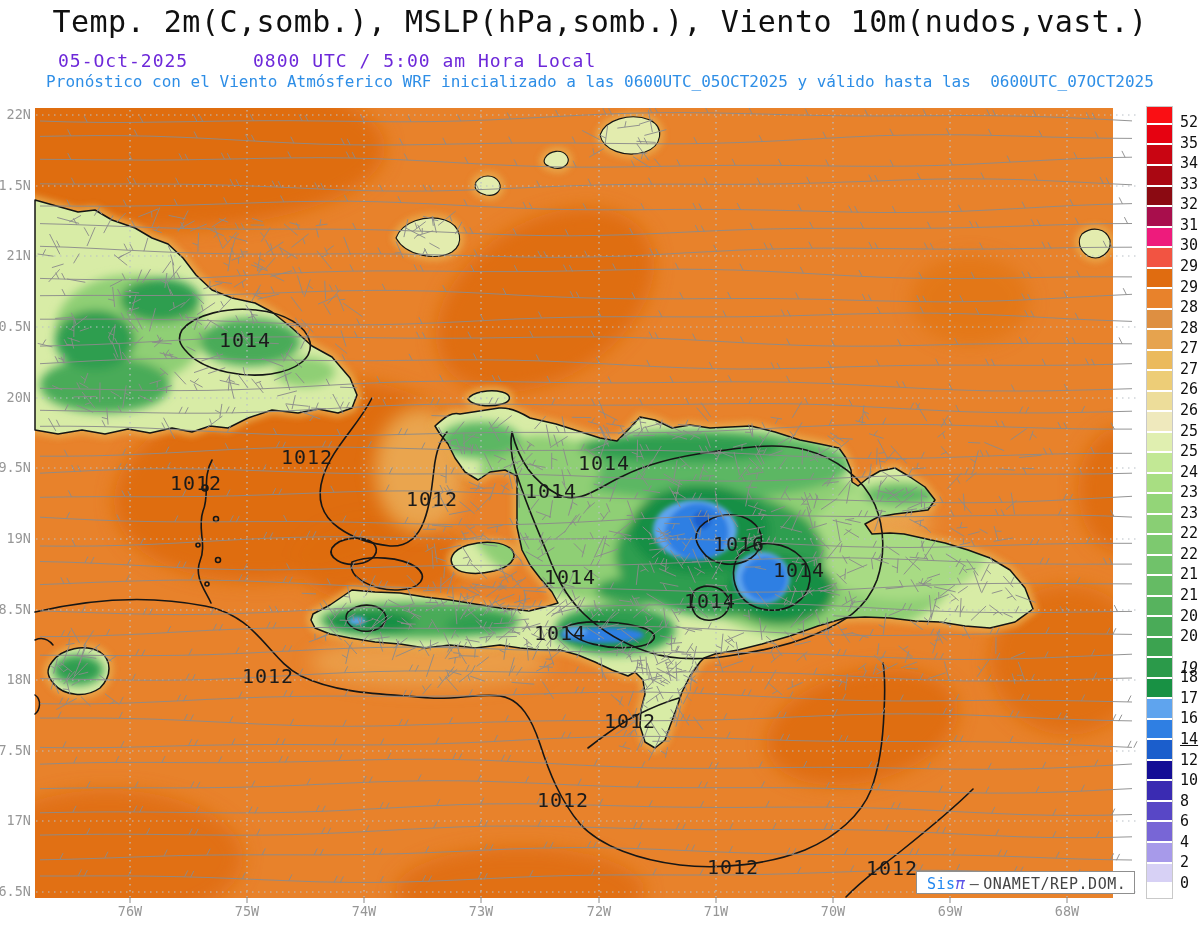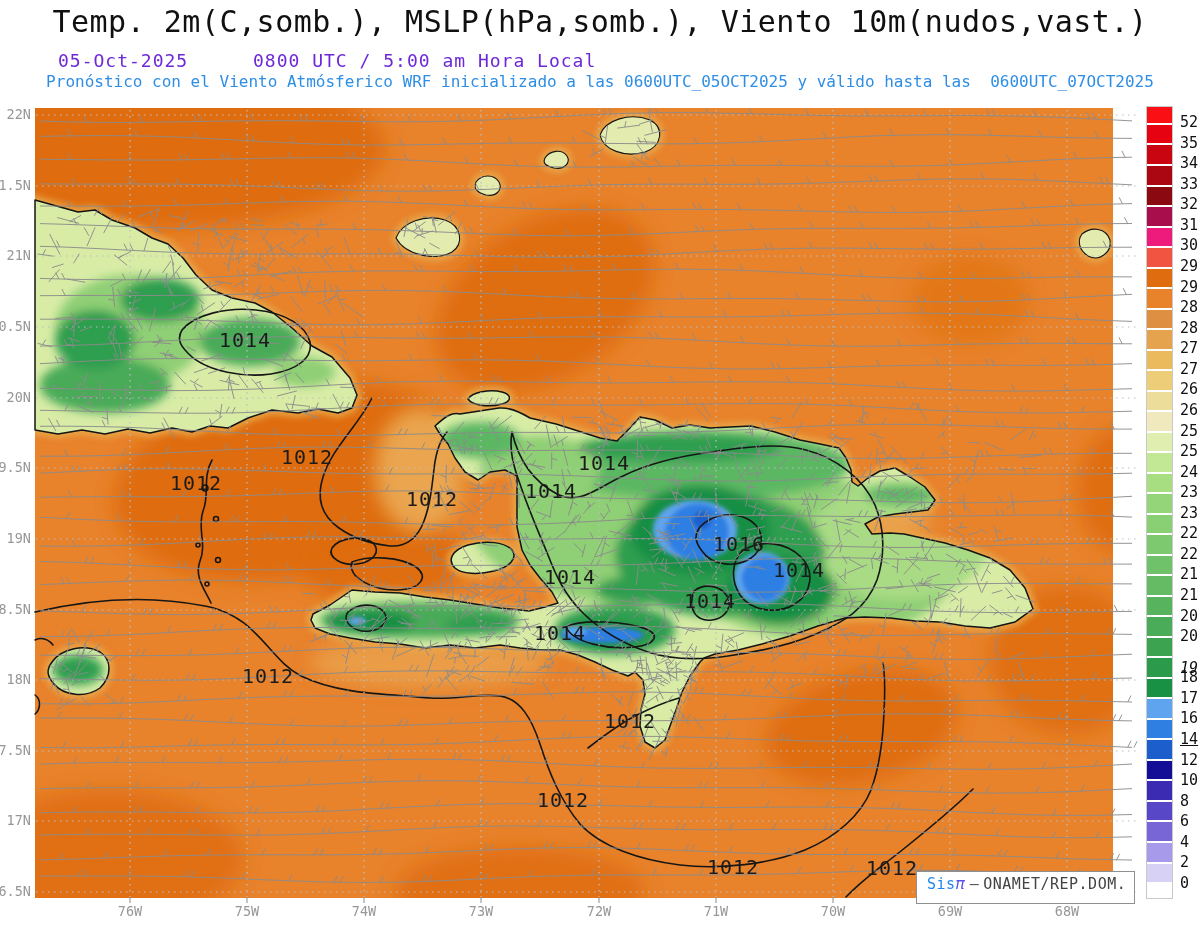--- a/index.html
+++ b/index.html
@@ -23,21 +23,21 @@
   .coast{stroke:#141414;stroke-width:1.5;fill:none;stroke-linejoin:round;stroke-linecap:round;}
   
   #colorbar{position:absolute;left:1146px;top:106px;width:27px;height:793px;
             border:1px solid #c9c9c9;box-sizing:border-box;display:flex;flex-direction:column;}
   #colorbar .cell{width:100%;border-top:2px solid #fff;box-sizing:border-box;}
   #colorbar .cell:first-child{border-top:none;}
   #cb-labels{position:absolute;left:0;top:0;}
   .cb-lbl{position:absolute;left:1180px;font-size:15px;color:#101010;line-height:16px;}
   
   .watermark{position:absolute;left:916px;top:871px;background:#fff;border:1px solid #8f8f8f;
-             padding:2px 8px 10px 10px;font-size:15px;letter-spacing:.5px;white-space:nowrap;}
+             padding:2px 8px 0 10px;font-size:15px;letter-spacing:.5px;white-space:nowrap;}
   .wm-brand{color:#1f86f0;}
   .wm-pi{color:#5a52e8;font-style:italic;font-size:16px;}
   .wm-sep{color:#555;padding:0 4px;}
   .wm-org{color:#434343;}
 </style>
 </head>
 <body>
 
 <div class="page">
 

